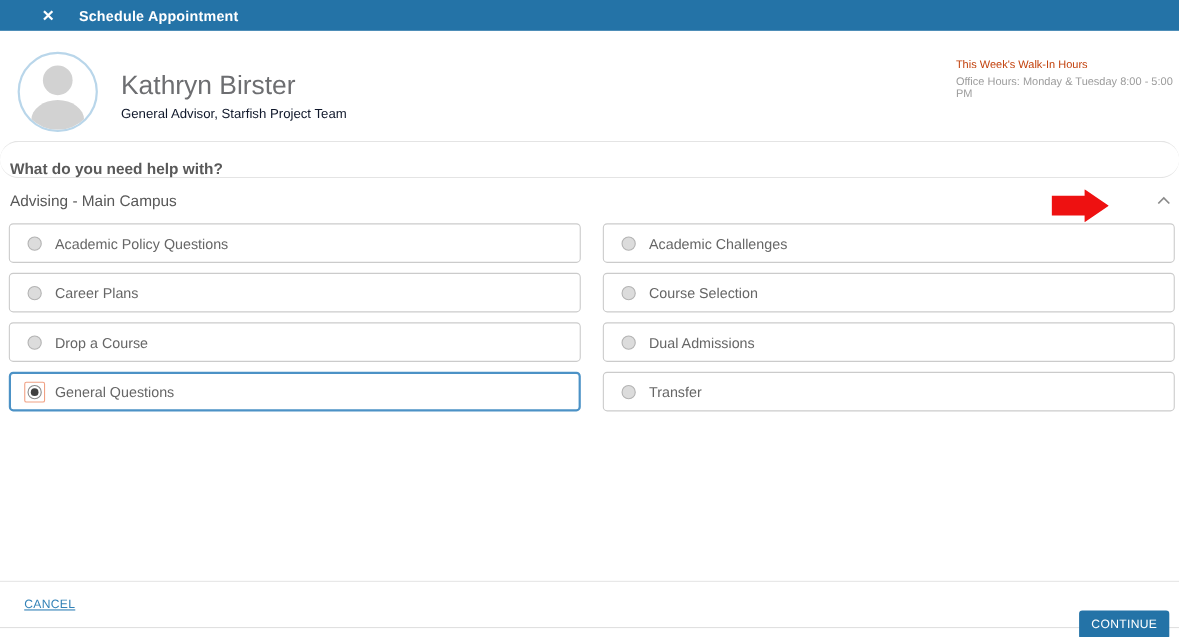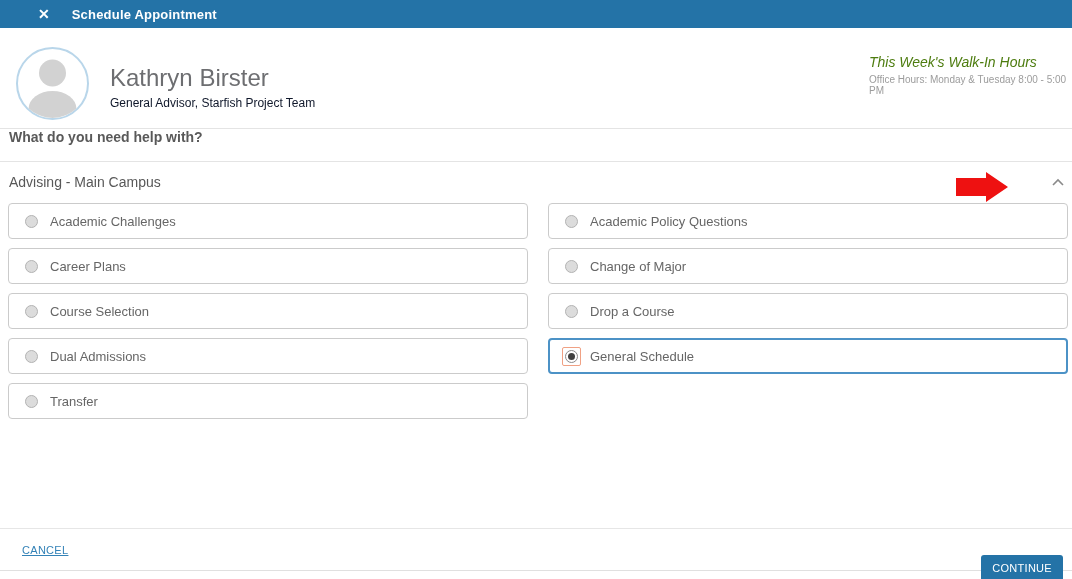--- a/index.html
+++ b/index.html
@@ -67,38 +67,38 @@
     font-size: 12px;
     color: #0f172a;
     margin-top: 4px;
   }
   .walkin {
     position: absolute;
     left: 869px;
     top: 26px;
   }
   .walkin .walkin-title {
-    font-size: 14px;
-    color: #4d7c0f;
-    font-style: italic;
+    font-size: 10px;
+    color: #c2410c;
   }
   .walkin .walkin-hours {
     font-size: 10px;
     color: #9c9c9c;
     margin-top: 4px;
   }
 
   
   .question-row {
     border-top: 1px solid #e4e4e4;
     border-bottom: 1px solid #e4e4e4;
     height: 34px;
     display: flex;
-    align-items: flex-start;
+    align-items: flex-end;
     padding-left: 9px;
+    border-radius: 17px;
   }
   .question-row .question {
     font-size: 14px;
     font-weight: bold;
     color: #595959;
   }
 
   
   .section-row {
     position: relative;
@@ -271,63 +271,57 @@
       <polyline points="1,7 6,2 11,7" fill="none" stroke="#8a8a8a" stroke-width="1.6"></polyline>
     </svg>
   </span>
 </div>
 
 <div class="options-grid">
     <div class="option">
     <span class="radio-wrap">
       <span class="radio"></span>
     </span>
+    <span class="option-label">Academic Policy Questions</span>
+  </div>
+    <div class="option">
+    <span class="radio-wrap">
+      <span class="radio"></span>
+    </span>
     <span class="option-label">Academic Challenges</span>
   </div>
     <div class="option">
     <span class="radio-wrap">
       <span class="radio"></span>
     </span>
-    <span class="option-label">Academic Policy Questions</span>
-  </div>
-    <div class="option">
-    <span class="radio-wrap">
-      <span class="radio"></span>
-    </span>
     <span class="option-label">Career Plans</span>
   </div>
     <div class="option">
     <span class="radio-wrap">
       <span class="radio"></span>
     </span>
-    <span class="option-label">Change of Major</span>
-  </div>
-    <div class="option">
-    <span class="radio-wrap">
-      <span class="radio"></span>
-    </span>
     <span class="option-label">Course Selection</span>
   </div>
     <div class="option">
     <span class="radio-wrap">
       <span class="radio"></span>
     </span>
     <span class="option-label">Drop a Course</span>
   </div>
     <div class="option">
     <span class="radio-wrap">
       <span class="radio"></span>
     </span>
     <span class="option-label">Dual Admissions</span>
   </div>
     <div class="option selected">
     <span class="radio-wrap">
       <span class="radio"></span>
     </span>
-    <span class="option-label">General Schedule</span>
+    <span class="option-label">General Questions</span>
   </div>
     <div class="option">
     <span class="radio-wrap">
       <span class="radio"></span>
     </span>
     <span class="option-label">Transfer</span>
   </div>
   </div>
 
 <div class="footer">

